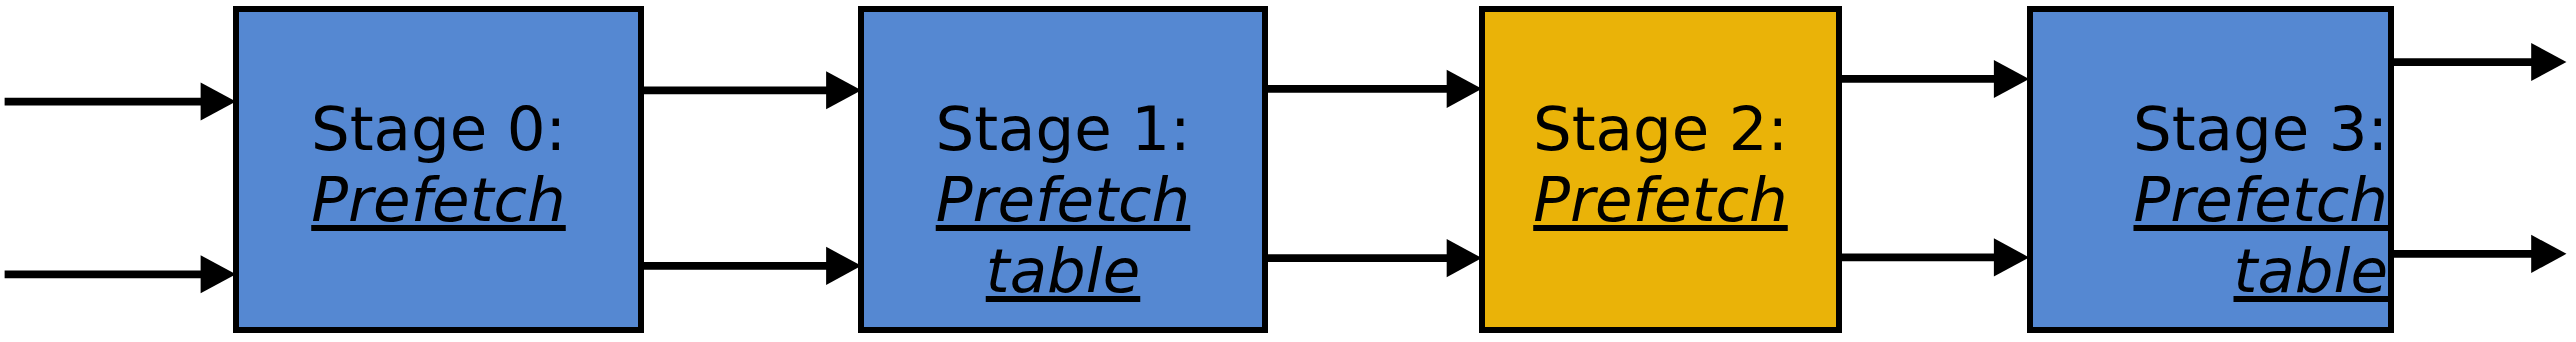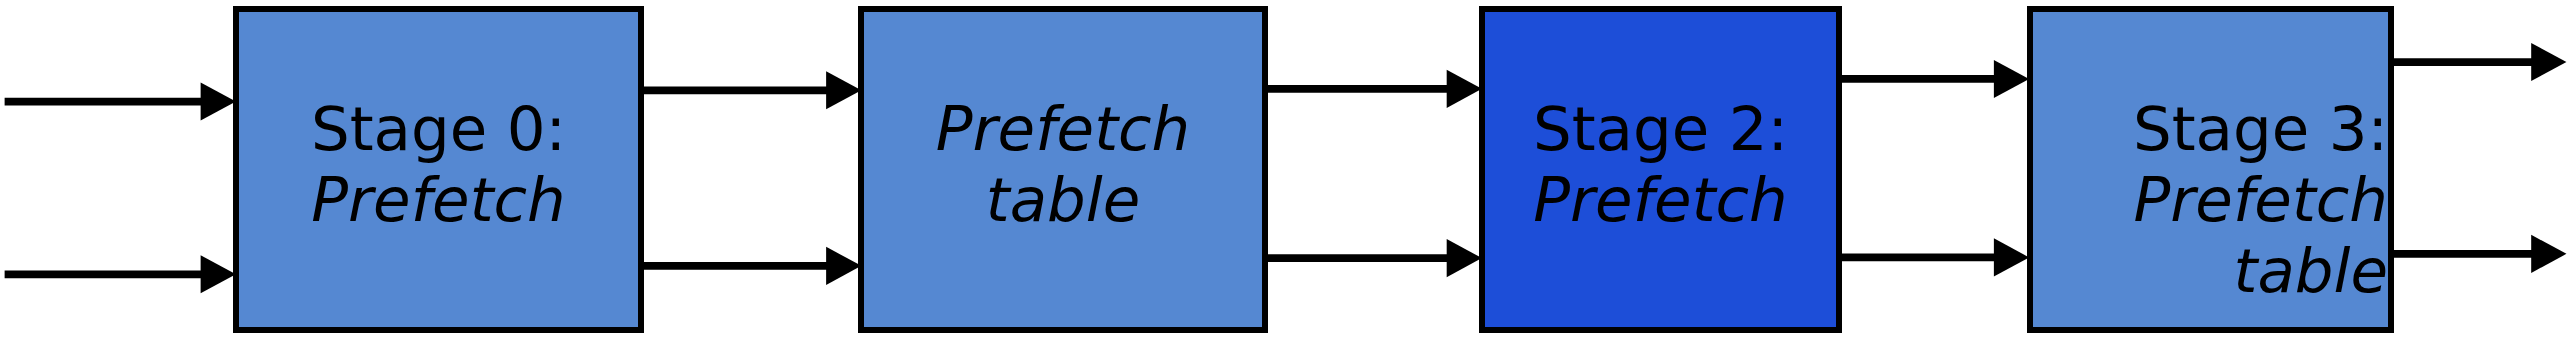--- a/index.html
+++ b/index.html
@@ -31,21 +31,21 @@
     align-items: center;
     padding-top: 81px;
   }
   .stage-box .line {
     font-size: 61px;
     line-height: 71px;
     color: #000000;
     white-space: nowrap;
     text-align: center;
   }
-  .stage-box .italic { font-style: italic; }
+  .stage-box .italic { font-style: italic; text-decoration: underline; }
   #stage-box-0 { left: 233px;  width: 411px; }
   #stage-box-1 { left: 858px; width: 410px; }
   #stage-box-2 { left: 1479px; width: 363px; }
   #stage-box-3 { left: 2027px; width: 367px; }
 </style>
 </head>
 <body>
 
 <div class="canvas" style="background-color: rgb(255, 255, 255);">
 
@@ -96,25 +96,26 @@
       <polygon points="3639,360 3589,333 3589,387"></polygon>
     </g>
   </svg>
 
   <div class="stage-box" id="stage-box-0" style="background-color: rgb(85, 136, 210); border-color: rgb(0, 0, 0);">
     <div class="line">Stage 0:</div>
     <div class="line italic">Prefetch</div>
   </div>
 
   <div class="stage-box" id="stage-box-1" style="background-color: rgb(85, 136, 210); border-color: rgb(0, 0, 0);">
+    <div class="line">Stage 1:</div>
     <div class="line italic">Prefetch</div>
     <div class="line italic">table</div>
   </div>
 
-  <div class="stage-box" id="stage-box-2" style="background-color: #1d4ed8; border-color: rgb(0, 0, 0);">
+  <div class="stage-box" id="stage-box-2" style="background-color: #eab308; border-color: rgb(0, 0, 0);">
     <div class="line">Stage 2:</div>
     <div class="line italic">Prefetch</div>
   </div>
 
   <div class="stage-box" id="stage-box-3" style="background-color: rgb(85, 136, 210); border-color: rgb(0, 0, 0); align-items: flex-end;">
     <div class="line">Stage 3:</div>
     <div class="line italic">Prefetch</div>
     <div class="line italic">table</div>
   </div>
 

